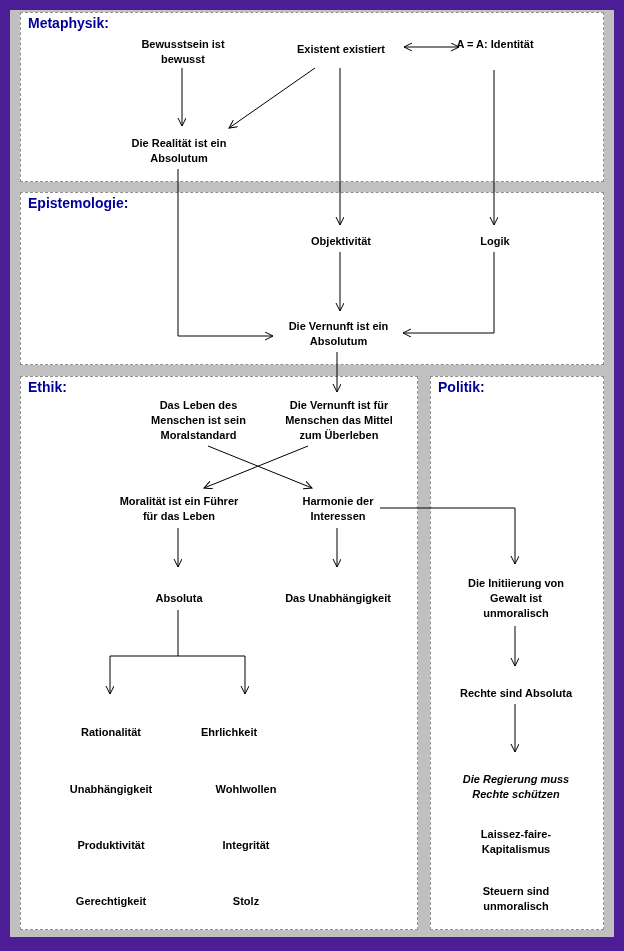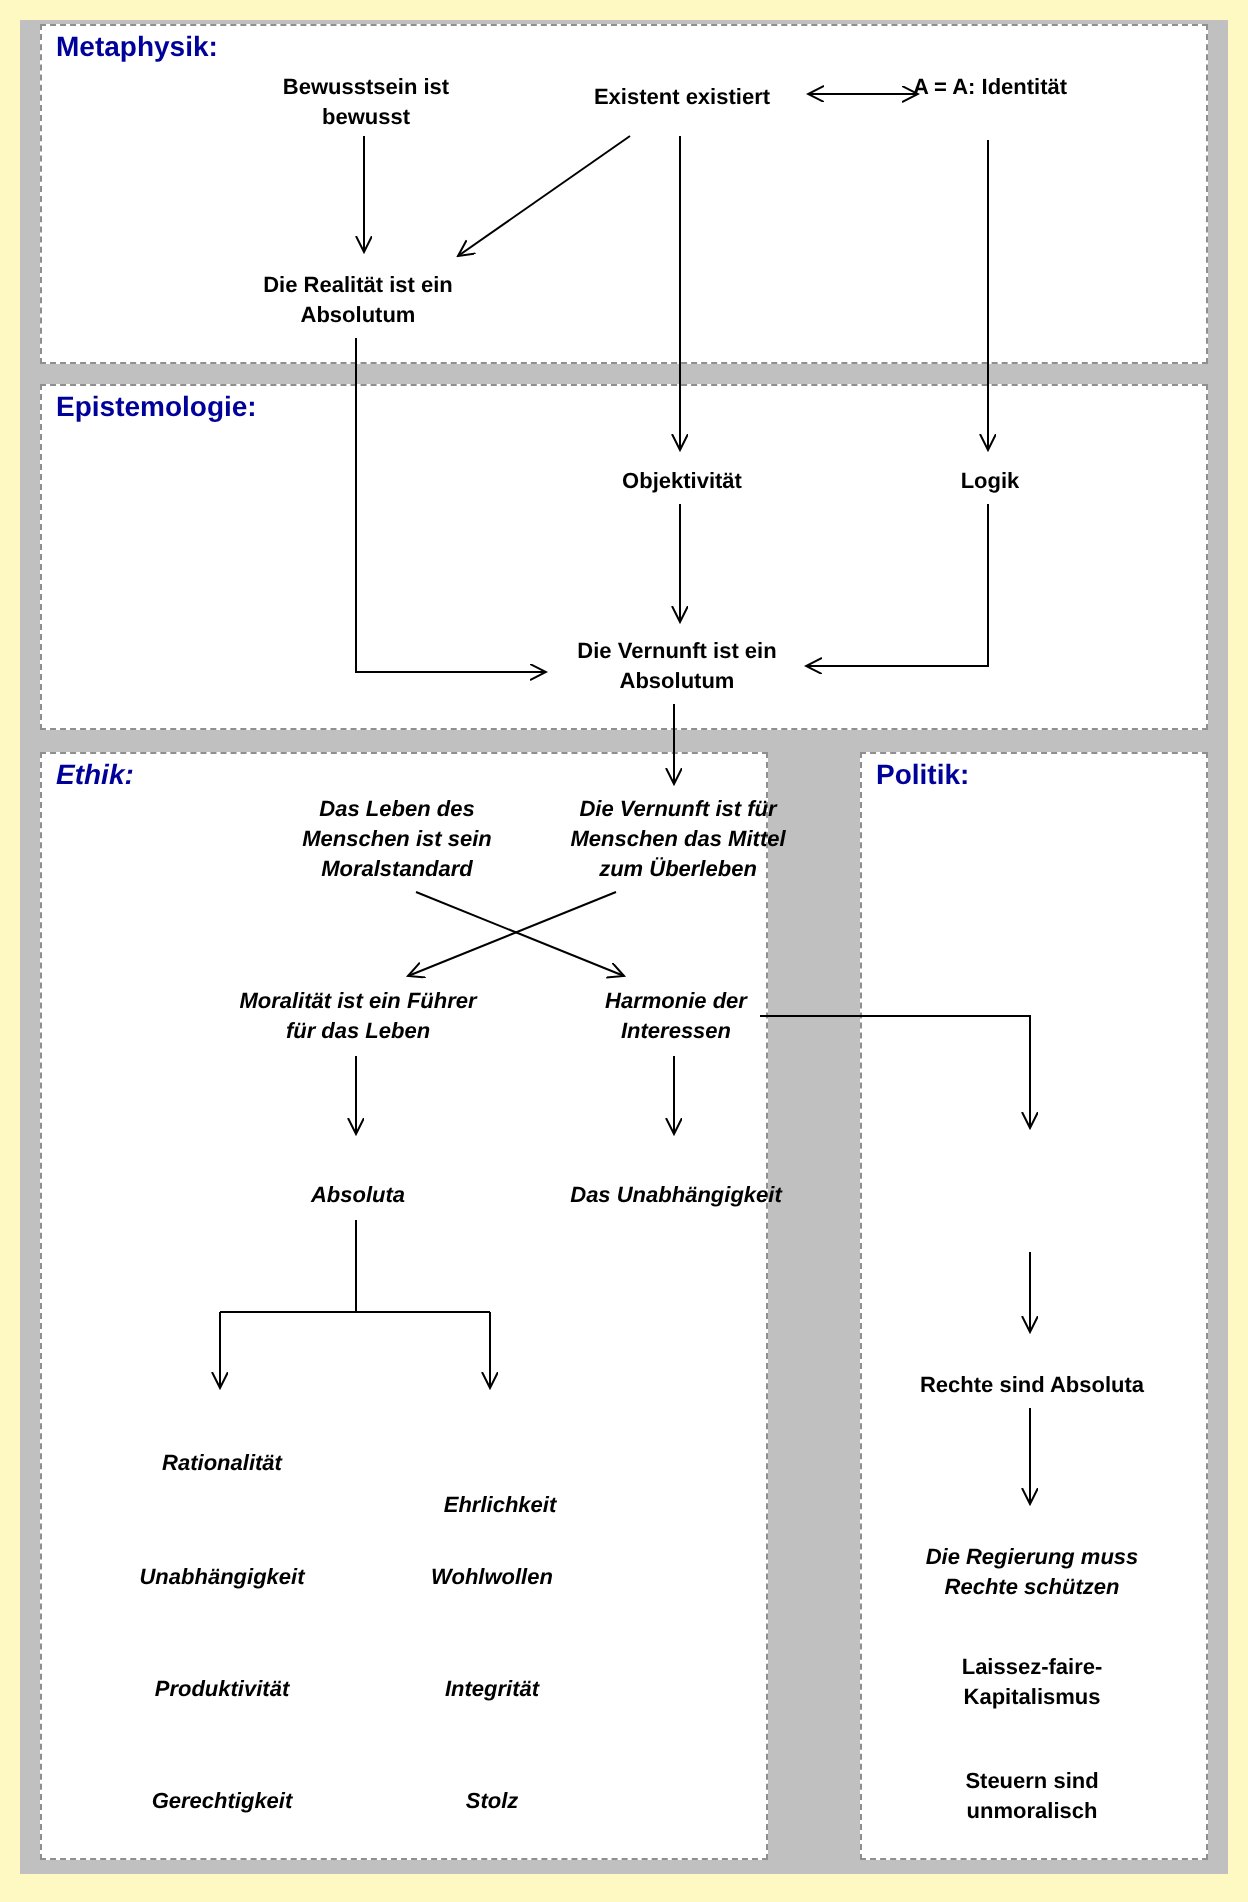--- a/index.html
+++ b/index.html
@@ -2,21 +2,21 @@
 <html style="--section-label: #00009B; --bg: #C0C0C0; --box-bg: #FFFFFF; --line: #000000;"><head>
 <meta charset="utf-8">
 <style>
   * { margin:0; padding:0; box-sizing:border-box; }
   html,body { background:#6b6b6b; }
   body { font-family:"Liberation Sans", sans-serif; }
 
   .page {
     position:relative;
     width:624px; height:951px;
-    background:#fef9c3;
+    background:#4c1d95;
     overflow:hidden;
   }
   .canvas {
     position:absolute;
     left:10px; top:10px;
     width:604px; height:927px;
     background:var(--bg, #C0C0C0);
   }
   .box {
     position:absolute;
@@ -70,41 +70,42 @@
       <div class="node" style="left:100px; top:123px; width:116px;">Die Realität ist ein Absolutum</div>
     </div>
 
     <div class="box" style="left:10px; top:182px; width:584px; height:173px;">
       <span class="section-label">Epistemologie:</span>
       <div class="node" style="left:280px; top:41px; width:80px;">Objektivität</div>
       <div class="node" style="left:444px; top:41px; width:60px;">Logik</div>
       <div class="node" style="left:260px; top:126px; width:115px;">Die Vernunft ist ein Absolutum</div>
     </div>
 
-    <div class="box" style="left:10px; top:366px; width:364px; height:554px;font-style:italic;">
+    <div class="box" style="left:10px; top:366px; width:398px; height:554px;">
       <span class="section-label">Ethik:</span>
       <div class="node" style="left:120px; top:21px; width:115px;">Das Leben des Menschen ist sein Moralstandard</div>
       <div class="node" style="left:258px; top:21px; width:120px;">Die Vernunft ist für Menschen das Mittel zum Überleben</div>
       <div class="node" style="left:277px; top:117px; width:80px;">Harmonie der Interessen</div>
       <div class="node" style="left:98px; top:117px; width:120px;">Moralität ist ein Führer für das Leben</div>
       <div class="node" style="left:120px; top:214px; width:76px;">Absoluta</div>
       <div class="node" style="left:262px; top:214px; width:110px;">Das Unabhängigkeit</div>
 
       <div class="node" style="left:40px; top:348px; width:100px;">Rationalität</div>
-      <div class="node" style="left:179px; top:348px; width:100px;margin-top:21px;">Ehrlichkeit</div>
+      <div class="node" style="left:158px; top:348px; width:100px;">Ehrlichkeit</div>
       <div class="node" style="left:40px; top:405px; width:100px;">Unabhängigkeit</div>
       <div class="node" style="left:175px; top:405px; width:100px;">Wohlwollen</div>
       <div class="node" style="left:40px; top:461px; width:100px;">Produktivität</div>
       <div class="node" style="left:175px; top:461px; width:100px;">Integrität</div>
       <div class="node" style="left:40px; top:517px; width:100px;">Gerechtigkeit</div>
       <div class="node" style="left:175px; top:517px; width:100px;">Stolz</div>
     </div>
 
     <div class="box" style="left:420px; top:366px; width:174px; height:554px;">
       <span class="section-label">Politik:</span>
+      <div class="node" style="left:29px; top:199px; width:112px;">Die Initiierung von Gewalt ist unmoralisch</div>
       <div class="node" style="left:25px; top:309px; width:120px;">Rechte sind Absoluta</div>
       <div class="node" style="left:22px; top:395px; width:126px;font-style:italic;">Die Regierung muss Rechte schützen</div>
       <div class="node" style="left:33px; top:450px; width:104px;">Laissez-faire-Kapitalismus</div>
       <div class="node" style="left:40px; top:507px; width:90px;">Steuern sind unmoralisch</div>
     </div>
   </div>
 
   <svg class="wires" viewBox="0 0 624 951">
     <defs>
       <marker id="arrow" markerWidth="9" markerHeight="9" refX="8" refY="4" orient="auto-start-reverse" markerUnits="userSpaceOnUse">

